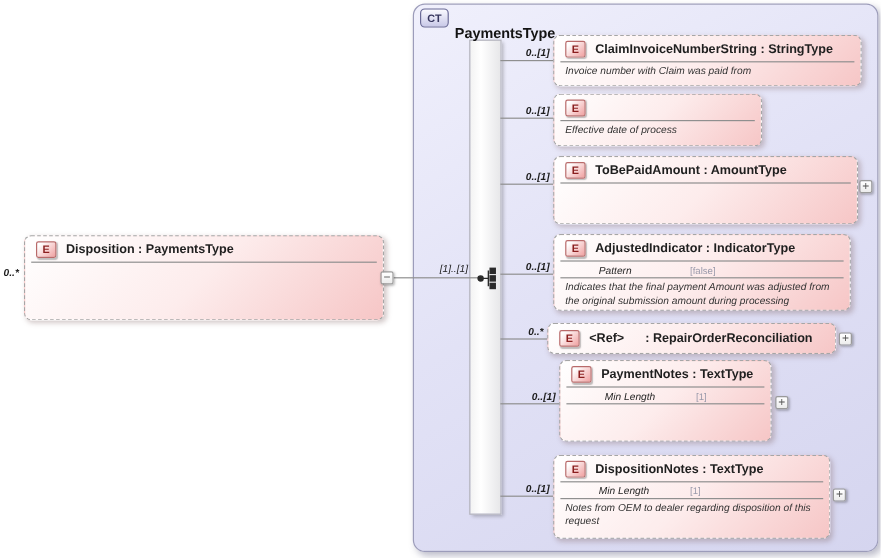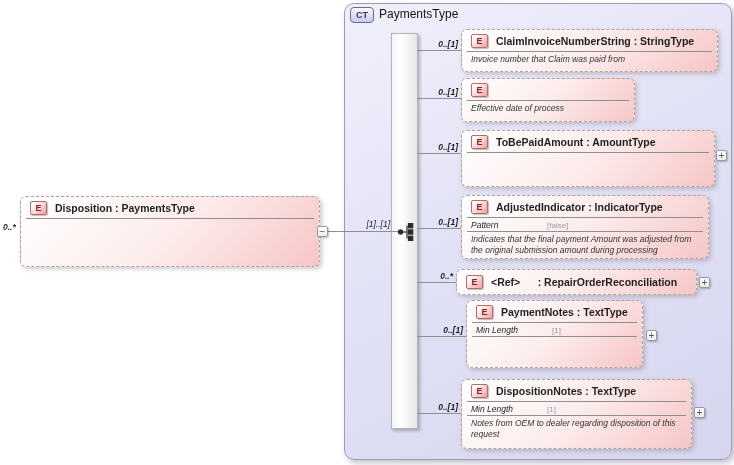--- a/index.html
+++ b/index.html
@@ -9,21 +9,21 @@
   
   .ct{position:absolute;left:344px;top:3px;width:386px;height:455px;
       border:1px solid #9c9cba;border-radius:10px;
       background:linear-gradient(150deg,#f0f0fc 0%,#e2e2f6 45%,#d5d5ef 100%);
       box-shadow:3px 3px 6px rgba(110,110,140,0.45);}
   .ct-badge{position:absolute;left:350px;top:7px;width:22px;height:14px;
       border:1px solid #6a6a96;border-radius:4px;
       background:linear-gradient(#fafaff,#c9c9e8);
       color:#36365e;font-size:9px;font-weight:bold;
       display:flex;align-items:center;justify-content:center;z-index:3;}
-  .ct-title{position:absolute;left:379px;top:7px;font-size:12px;font-weight:normal;
+  .ct-title{position:absolute;left:379px;top:21px;font-size:12px;font-weight:bold;
       color:#141414;z-index:3;}
 
   
   .seqbar{position:absolute;left:391px;top:33px;width:25px;height:394px;
       border:1px solid #b4b4bc;
       background:linear-gradient(to right,#f3f3f3,#ffffff 35%,#e7e7e9);
       box-shadow:2px 2px 3px rgba(0,0,0,0.25);z-index:2;}
   .seqicon{position:absolute;left:397px;top:222px;width:20px;height:20px;z-index:4;}
   .seqicon svg{display:block;}
 
@@ -41,21 +41,21 @@
       display:flex;flex-direction:column;z-index:5;box-sizing:border-box;}
   .ebox-header{display:flex;align-items:center;gap:8px;padding:4px 8px 3px 9px;}
   .ebadge{width:15px;height:12px;min-width:15px;border:1px solid #b96a6a;border-radius:2px;
       background:linear-gradient(135deg,#ffffff 15%,#f0a0a0 100%);
       color:#8a1f1f;font-size:9px;font-weight:bold;
       display:flex;align-items:center;justify-content:center;
       box-shadow:1px 1px 1px rgba(0,0,0,0.25);}
   .ebox-label{font-size:10.5px;font-weight:bold;color:#1f1f1f;white-space:pre;}
   .esep{height:1px;background:#8f8f8f;margin:0 5px;}
   .efacet{display:flex;align-items:baseline;padding:2px 9px 1px;}
-  .efacet-name{font-size:8.5px;font-style:italic;color:#1f1f1f;min-width:44px;}
+  .efacet-name{font-size:8.5px;font-style:italic;color:#1f1f1f;min-width:44px;margin-left:28px;}
   .efacet-value{font-size:8px;color:#9a9aab;margin-left:32px;}
   .eann{font-size:8.5px;font-style:italic;color:#333333;line-height:10.5px;
       padding:2px 9px 0;white-space:pre-line;}
 
   
   .toggle{position:absolute;width:11px;height:11px;border:1px solid #9a9a9a;border-radius:2px;
       background:linear-gradient(#ffffff,#ececec);color:#555555;
       font-size:10px;line-height:9px;text-align:center;z-index:6;
       box-shadow:1px 1px 2px rgba(0,0,0,0.25);cursor:pointer;box-sizing:border-box;}
 </style>
@@ -111,21 +111,21 @@
   <div class="card" style="left:403px;top:271px">0..*</div>
   <div class="card" style="left:413px;top:325px">0..[1]</div>
   <div class="card" style="left:408px;top:402px">0..[1]</div>
 
   <div class="ebox" style="left:461px;top:29px;width:257px;height:43px">
     <div class="ebox-header">
       <span class="ebadge">E</span>
       <span class="ebox-label">ClaimInvoiceNumberString : StringType</span>
     </div>
     <div class="esep"></div>
-    <div class="eann">Invoice number that Claim was paid from</div>
+    <div class="eann">Invoice number with Claim was paid from</div>
   </div>
 
   <div class="ebox" style="left:461px;top:78px;width:174px;height:44px">
     <div class="ebox-header">
       <span class="ebadge">E</span>
     </div>
     <div class="esep"></div>
     <div class="eann">Effective date of process</div>
   </div>
 

